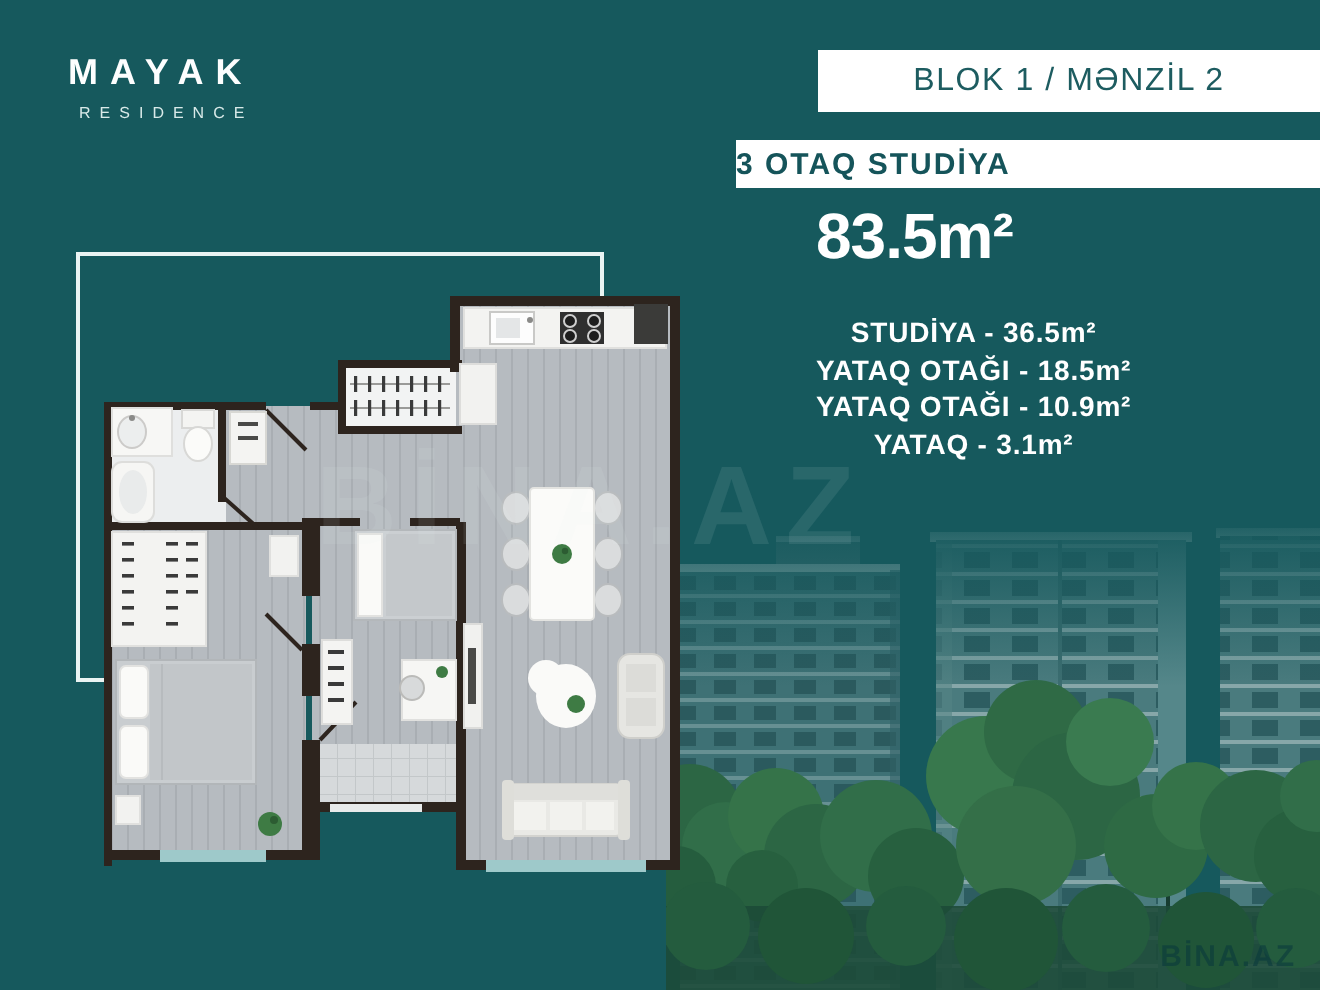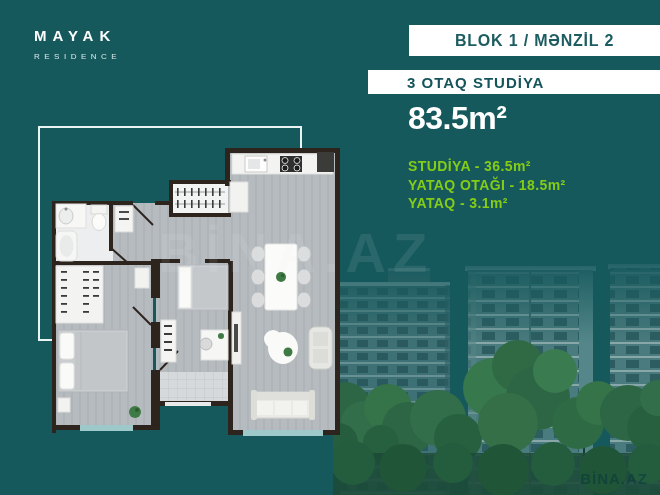--- a/index.html
+++ b/index.html
@@ -6,39 +6,39 @@
   body{
     width:660px;height:495px;position:relative;overflow:hidden;
     background:#16595d;
     font-family:"Liberation Sans", sans-serif;
     -webkit-font-smoothing:antialiased;
   }
   .abs{position:absolute;}
 
   
   .logo{left:34px;top:24px;color:#fdfefe;}
-  .logo-name{font-size:15px;font-weight:600;letter-spacing:6px;line-height:24px;}
+  .logo-name{font-size:18px;font-weight:600;letter-spacing:6px;line-height:24px;}
   .logo-tagline{font-size:8px;font-weight:400;letter-spacing:4.5px;color:#d9eae9;margin-top:4px;text-align:right;}
 
   
   .block-box{
     left:409px;top:25px;width:251px;height:31px;background:#ffffff;
     display:flex;align-items:center;justify-content:center;
-    color:#1d5c60;font-size:16px;font-weight:700;letter-spacing:0.8px;
+    color:#1d5c60;font-size:16px;font-weight:400;letter-spacing:0.8px;
   }
   .type-band{
     left:368px;top:70px;width:292px;height:24px;background:#ffffff;
     display:flex;align-items:center;
     color:#15545a;font-size:15px;font-weight:700;letter-spacing:1px;
-    padding-left:39px;box-sizing:border-box;
+    box-sizing:border-box;
   }
 
   
   .total-area{left:408px;top:100px;color:#ffffff;font-size:32px;font-weight:700;letter-spacing:-0.5px;z-index:6;}
-  .room-list{left:408px;top:157px;color:#84cc16;z-index:6;}
+  .room-list{left:408px;top:157px;color:#ffffff;z-index:6;text-align:center;}
   .room-item{font-size:14px;font-weight:700;letter-spacing:0.4px;line-height:18.6px;white-space:nowrap;}
 
   
   .buildings{left:333px;top:258px;width:327px;height:237px;z-index:1;}
   .floorplan{left:25px;top:118px;width:330px;height:345px;z-index:2;}
 
   
   .wm-center{
     left:158px;top:220px;z-index:4;
     font-size:56px;font-weight:700;letter-spacing:7px;
@@ -62,20 +62,21 @@
   <span>BLOK 1 / MƏNZİL 2</span>
 </div>
 <div class="abs type-band">
   <span>3 OTAQ STUDİYA</span>
 </div>
 
 <div class="abs total-area">83.5m²</div>
 <div class="abs room-list">
   <div class="room-item">STUDİYA - 36.5m²</div>
   <div class="room-item">YATAQ OTAĞI - 18.5m²</div>
+  <div class="room-item">YATAQ OTAĞI - 10.9m²</div>
   <div class="room-item">YATAQ - 3.1m²</div>
 </div>
 
 <svg class="abs buildings" viewBox="0 0 327 237" xmlns="http://www.w3.org/2000/svg">
   <defs>
     <linearGradient id="skyfade" x1="0" y1="0" x2="0" y2="1">
       <stop offset="0" stop-color="#16595d" stop-opacity="1"></stop>
       <stop offset="1" stop-color="#16595d" stop-opacity="0"></stop>
     </linearGradient>
     <pattern id="winA" width="20" height="13" patternUnits="userSpaceOnUse">

